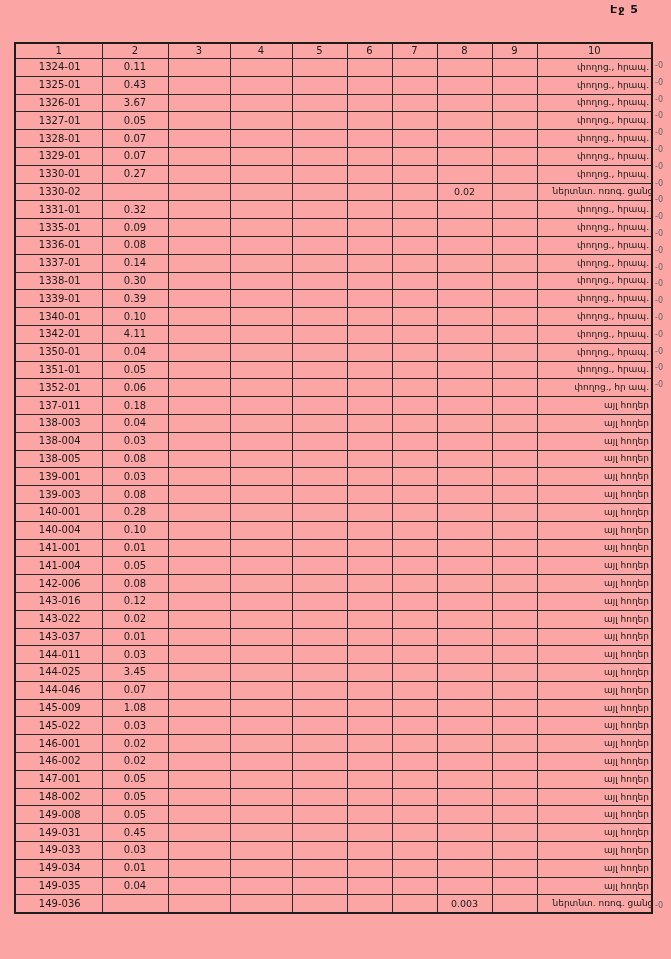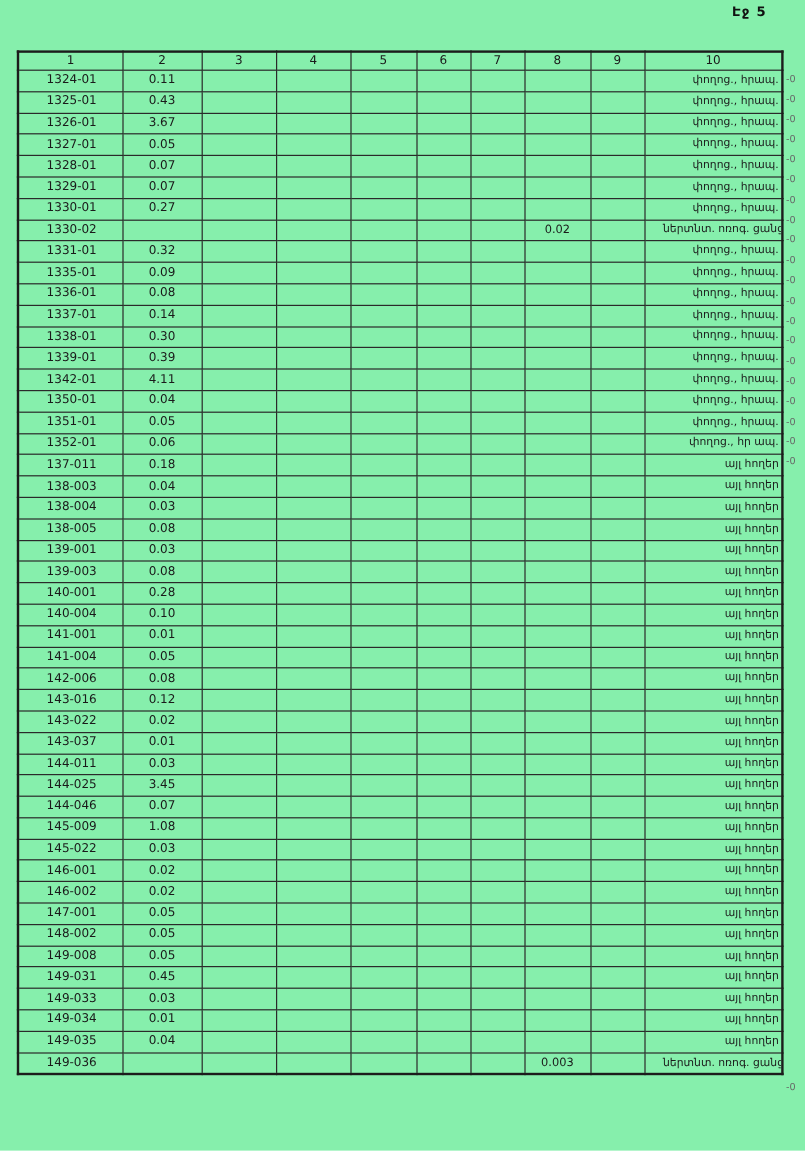--- a/index.html
+++ b/index.html
@@ -4,21 +4,21 @@
 <style>
   html, body {
     margin: 0;
     padding: 0;
     background: #ffffff;
   }
   .page {
     position: relative;
     width: 671px;
     height: 959px;
-    background: #86efac;
+    background: #fca5a5;
     overflow: hidden;
     font-family: "DejaVu Sans", sans-serif;
     color: #1a1a1a;
   }
   .page-label {
     position: absolute;
     top: 3px;
     right: 32px;
     font-size: 11px;
     font-weight: bold;
@@ -261,20 +261,32 @@
           <td class="col-2"></td>
           <td class="col-3"></td>
           <td class="col-4"></td>
           <td class="col-5"></td>
           <td class="col-6"></td>
           <td class="col-7"></td>
           <td class="col-8"></td>
           <td class="col-9">փողոց., հրապ.</td>
         </tr>
         <tr>
+          <td class="col-0">1340-01</td>
+          <td class="col-1">0.10</td>
+          <td class="col-2"></td>
+          <td class="col-3"></td>
+          <td class="col-4"></td>
+          <td class="col-5"></td>
+          <td class="col-6"></td>
+          <td class="col-7"></td>
+          <td class="col-8"></td>
+          <td class="col-9">փողոց., հրապ.</td>
+        </tr>
+        <tr>
           <td class="col-0">1342-01</td>
           <td class="col-1">4.11</td>
           <td class="col-2"></td>
           <td class="col-3"></td>
           <td class="col-4"></td>
           <td class="col-5"></td>
           <td class="col-6"></td>
           <td class="col-7"></td>
           <td class="col-8"></td>
           <td class="col-9">փողոց., հրապ.</td>

